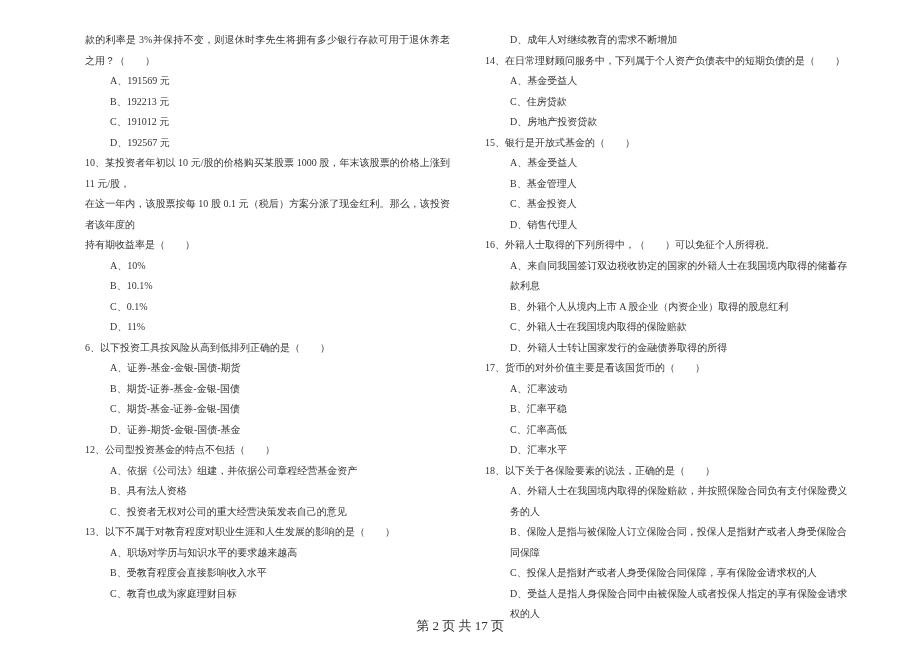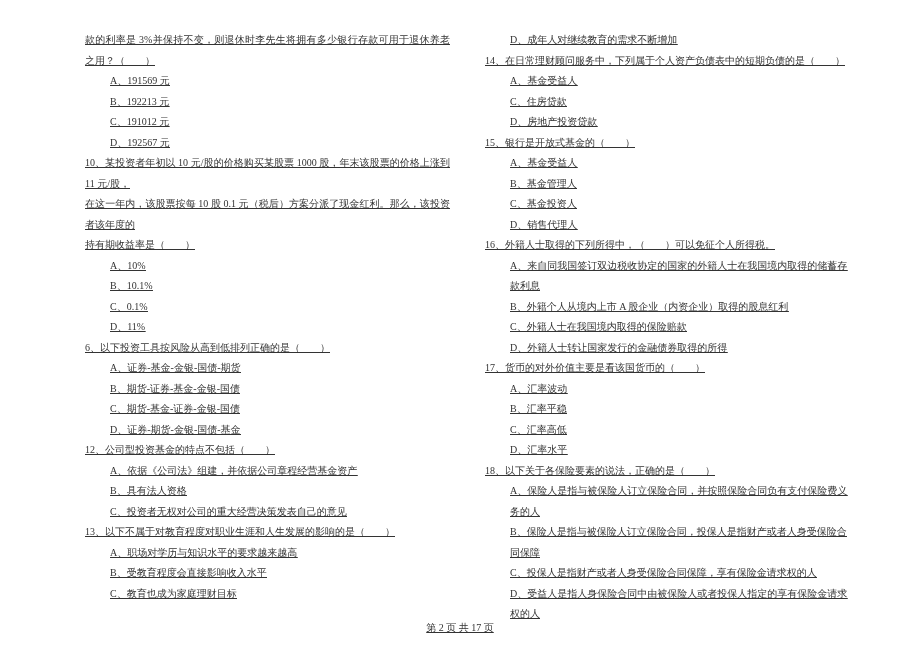--- a/index.html
+++ b/index.html
@@ -1,15 +1,15 @@
 <!DOCTYPE html>
 <html><head>
   <meta charset="utf-8">
   <style>
-    * { margin: 0; padding: 0; box-sizing: border-box; text-decoration: underline; }
+    * { margin: 0; padding: 0; box-sizing: border-box; }
     body {
       width: 920px;
       height: 650px;
       background: #fff;
       font-family: "SimSun", "宋体", serif;
       font-size: 10px;
       color: #333;
       position: relative;
       overflow: hidden;
     }
@@ -26,21 +26,21 @@
       text-align: justify;
     }
     .option {
       padding-left: 2.5em;
     }
     .footer {
       position: absolute;
       bottom: 15px;
       width: 100%;
       text-align: center;
-      font-size: 10px;
+      font-size: 13px;
       color: #333;
     }
   </style>
 </head>
 <body>
 
 <div class="page">
   <div class="column">
     <div class="question-stem">款的利率是 3%并保持不变，则退休时李先生将拥有多少银行存款可用于退休养老之用？（　　）</div>
     <div class="option">A、191569 元</div>
@@ -93,20 +93,20 @@
     <div class="option">C、外籍人士在我国境内取得的保险赔款</div>
     <div class="option">D、外籍人士转让国家发行的金融债券取得的所得</div>
 
     <div class="question-stem">17、货币的对外价值主要是看该国货币的（　　）</div>
     <div class="option">A、汇率波动</div>
     <div class="option">B、汇率平稳</div>
     <div class="option">C、汇率高低</div>
     <div class="option">D、汇率水平</div>
 
     <div class="question-stem">18、以下关于各保险要素的说法，正确的是（　　）</div>
-    <div class="option">A、保险人是指与被保险人订立保险合同，并按照保险合同负有支付保险费义务的人</div>
+    <div class="option">A、外籍人士在我国境内取得的保险赔款，并按照保险合同负有支付保险费义务的人</div>
     <div class="option">B、保险人是指与被保险人订立保险合同，投保人是指财产或者人身受保险合同保障</div>
     <div class="option">C、投保人是指财产或者人身受保险合同保障，享有保险金请求权的人</div>
     <div class="option">D、受益人是指人身保险合同中由被保险人或者投保人指定的享有保险金请求权的人</div>
   </div>
 </div>
 
 <div class="footer">第 2 页 共 17 页</div>
 
 </body></html>

